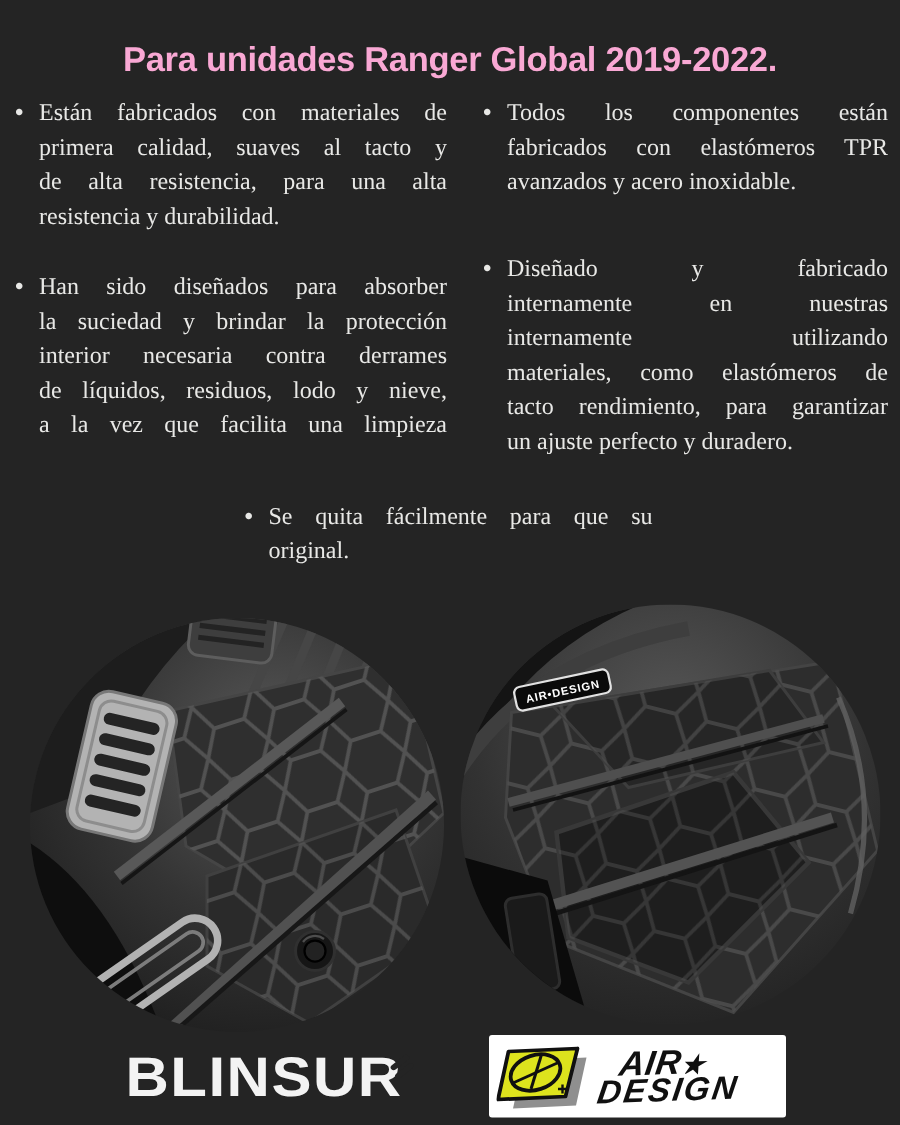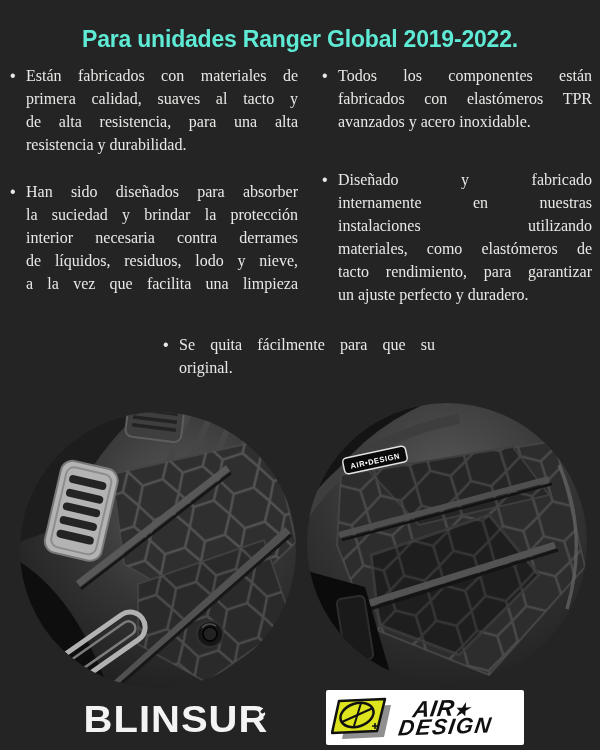--- a/index.html
+++ b/index.html
@@ -6,21 +6,21 @@
   .canvas {
     position: relative;
     width: 600px; height: 750px;
     background: #242424;
     font-family: "Liberation Sans", sans-serif;
     overflow: hidden;
   }
   .title {
     position: absolute; top: 24px; left: 0; width: 600px;
     text-align: center;
-    color: #5eead4;
+    color: #f9a8d4;
     font-size: 23px; line-height: 30px; font-weight: bold;
     letter-spacing: -0.2px;
   }
   .cols {
     position: absolute; top: 64px; left: 10px; width: 582px;
     display: flex; justify-content: space-between;
   }
   .col { display: flex; flex-direction: column; }
   .col-left  { width: 288px; }
   .col-right { width: 270px; }
@@ -109,21 +109,21 @@
             <div class="jline">Todos los componentes están</div>
             <div class="jline">fabricados con elastómeros TPR</div>
             <div class="jline last">avanzados y acero inoxidable.</div>
           </div>
       </div>
       <div class="bullet">
         <span class="mk">•</span>
         <div class="bt">
             <div class="jline">Diseñado y fabricado</div>
             <div class="jline">internamente en nuestras</div>
-            <div class="jline">instalaciones utilizando</div>
+            <div class="jline">internamente utilizando</div>
             <div class="jline">materiales, como elastómeros de</div>
             <div class="jline">tacto rendimiento, para garantizar</div>
             <div class="jline last">un ajuste perfecto y duradero.</div>
           </div>
       </div>
     </div>
   </div>
 
   <div class="bullet bullet-center">
     <span class="mk">•</span>

